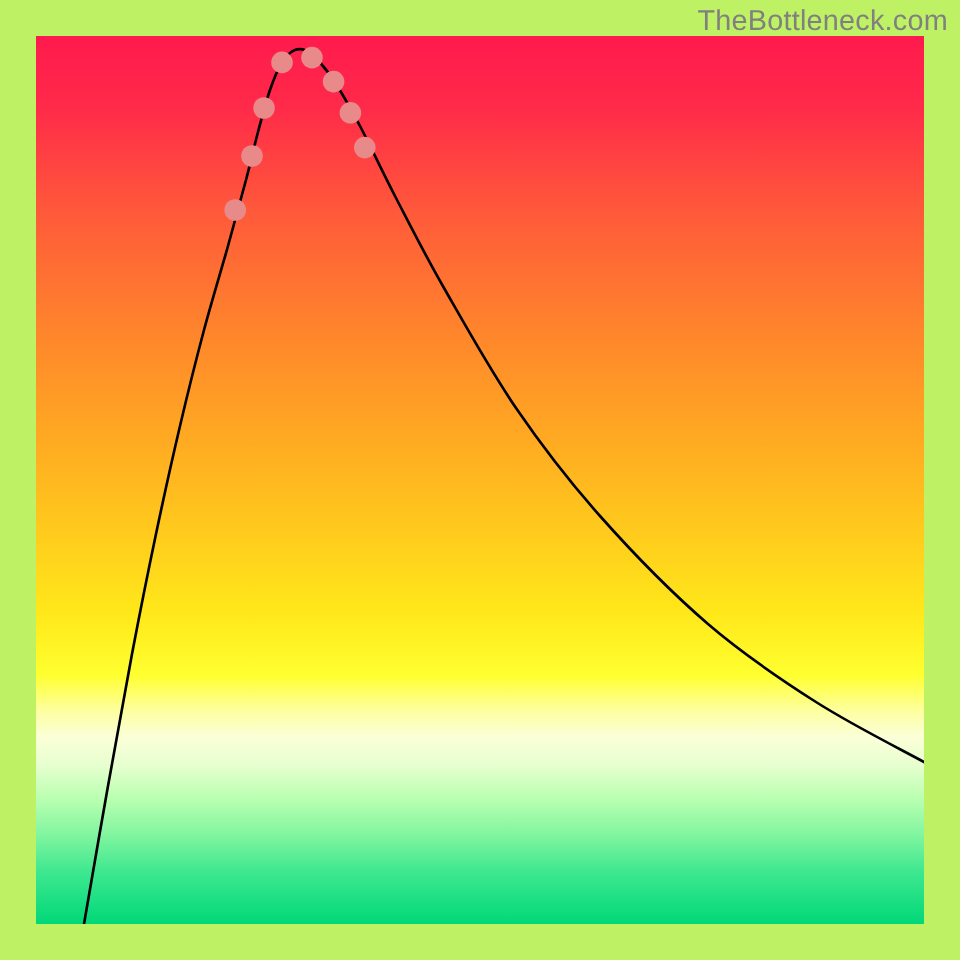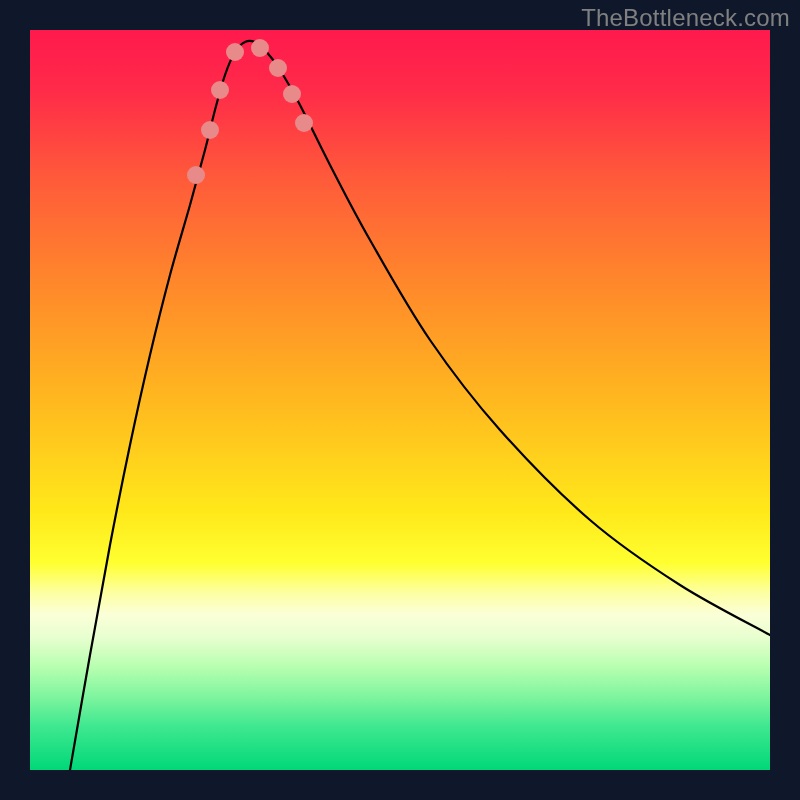--- a/index.html
+++ b/index.html
@@ -9,21 +9,21 @@
     height: 800px;
     overflow: hidden;
     background: #000;
     font-family: Arial, Helvetica, sans-serif;
   }
   .frame {
     position: absolute;
     left: 0; top: 0;
     width: 800px;
     height: 800px;
-    background: #0f172a;
+    background: #bef264;
   }
   .plot-area {
     position: absolute;
     left: 30px;
     top: 30px;
     width: 740px;
     height: 740px;
     overflow: hidden;
   }
   .watermark {

